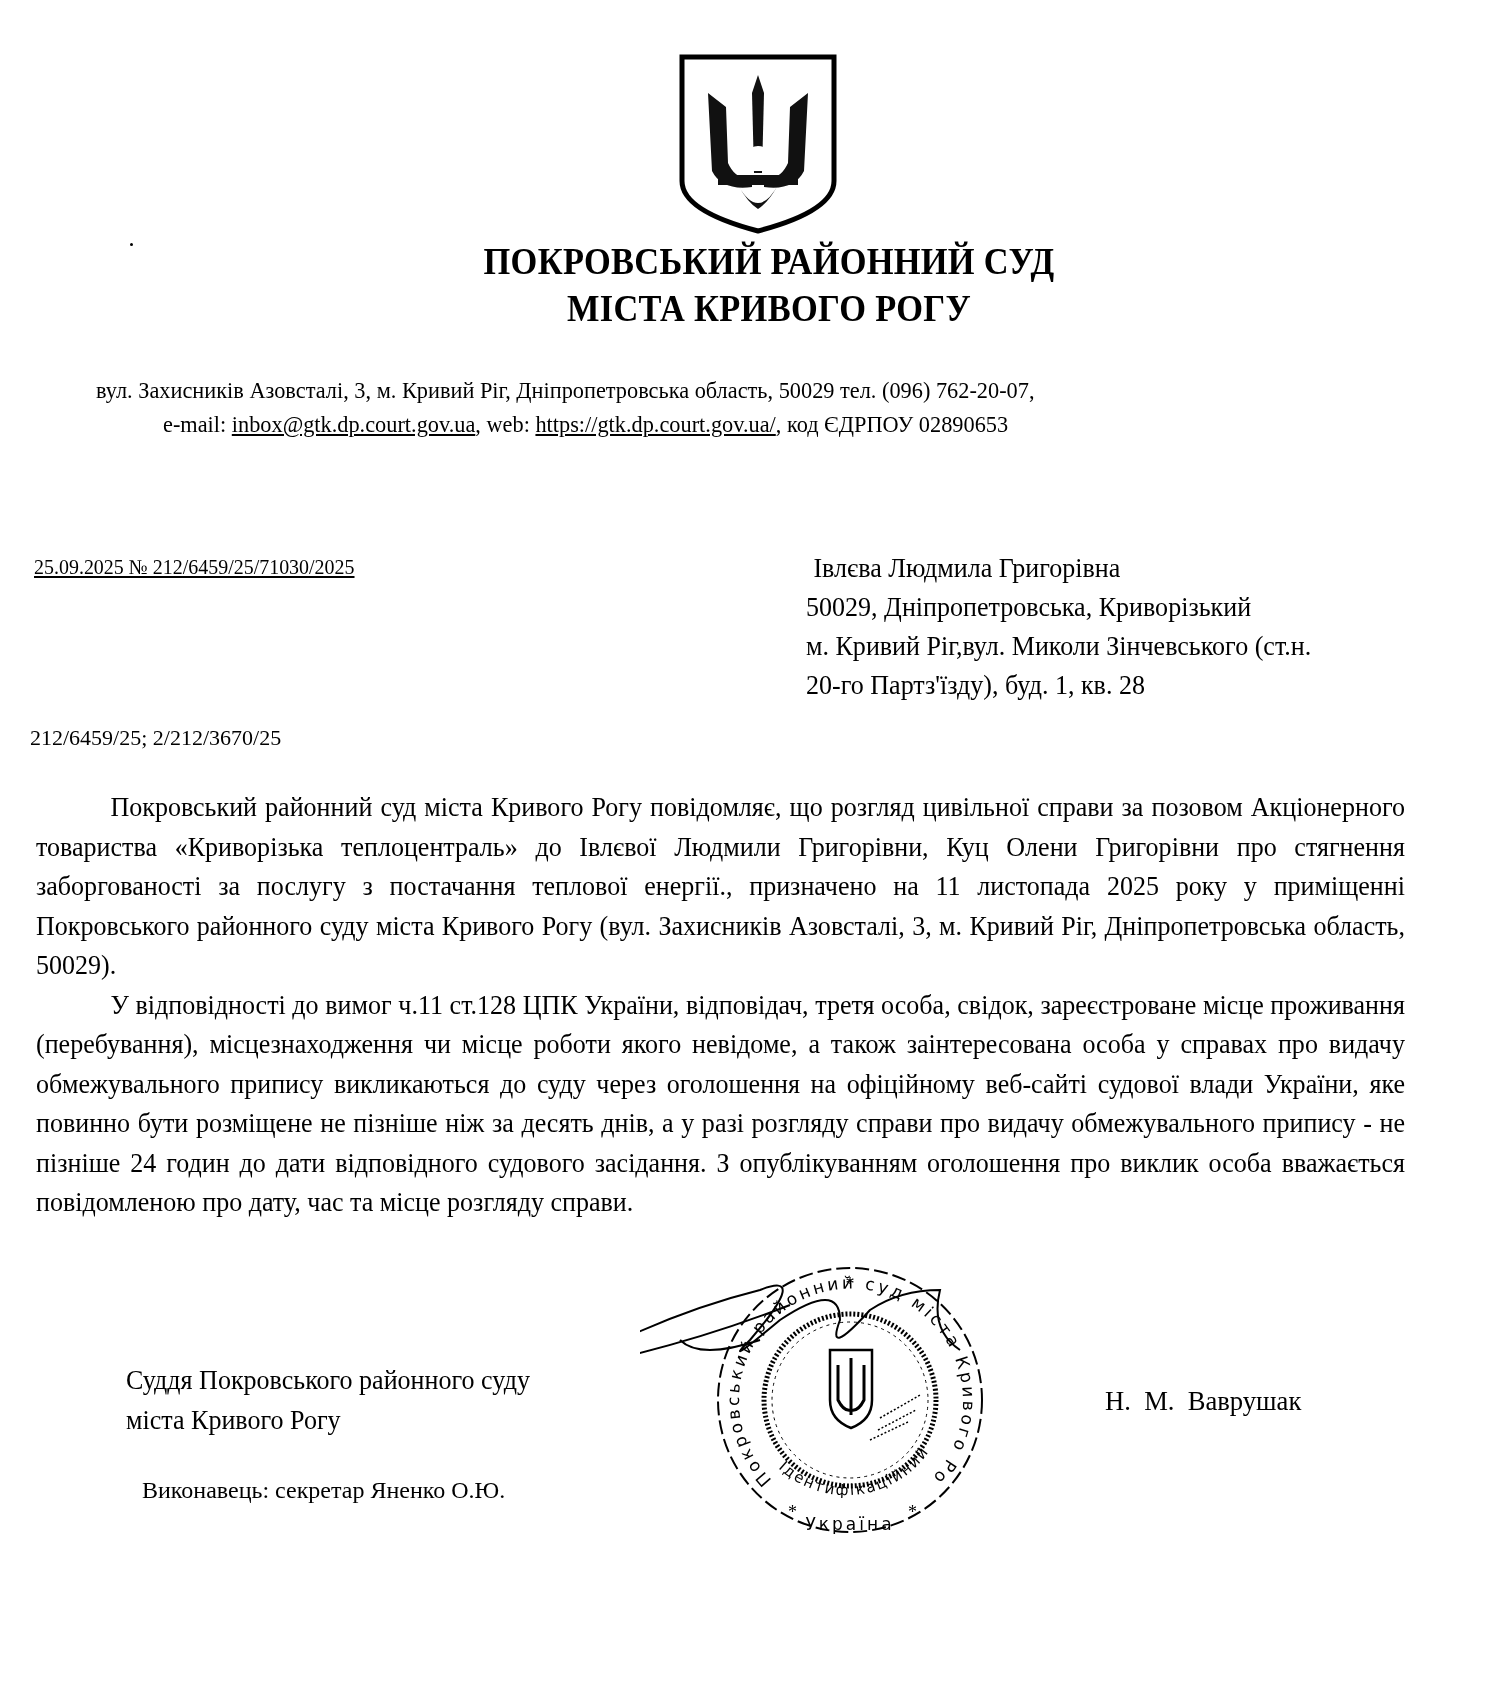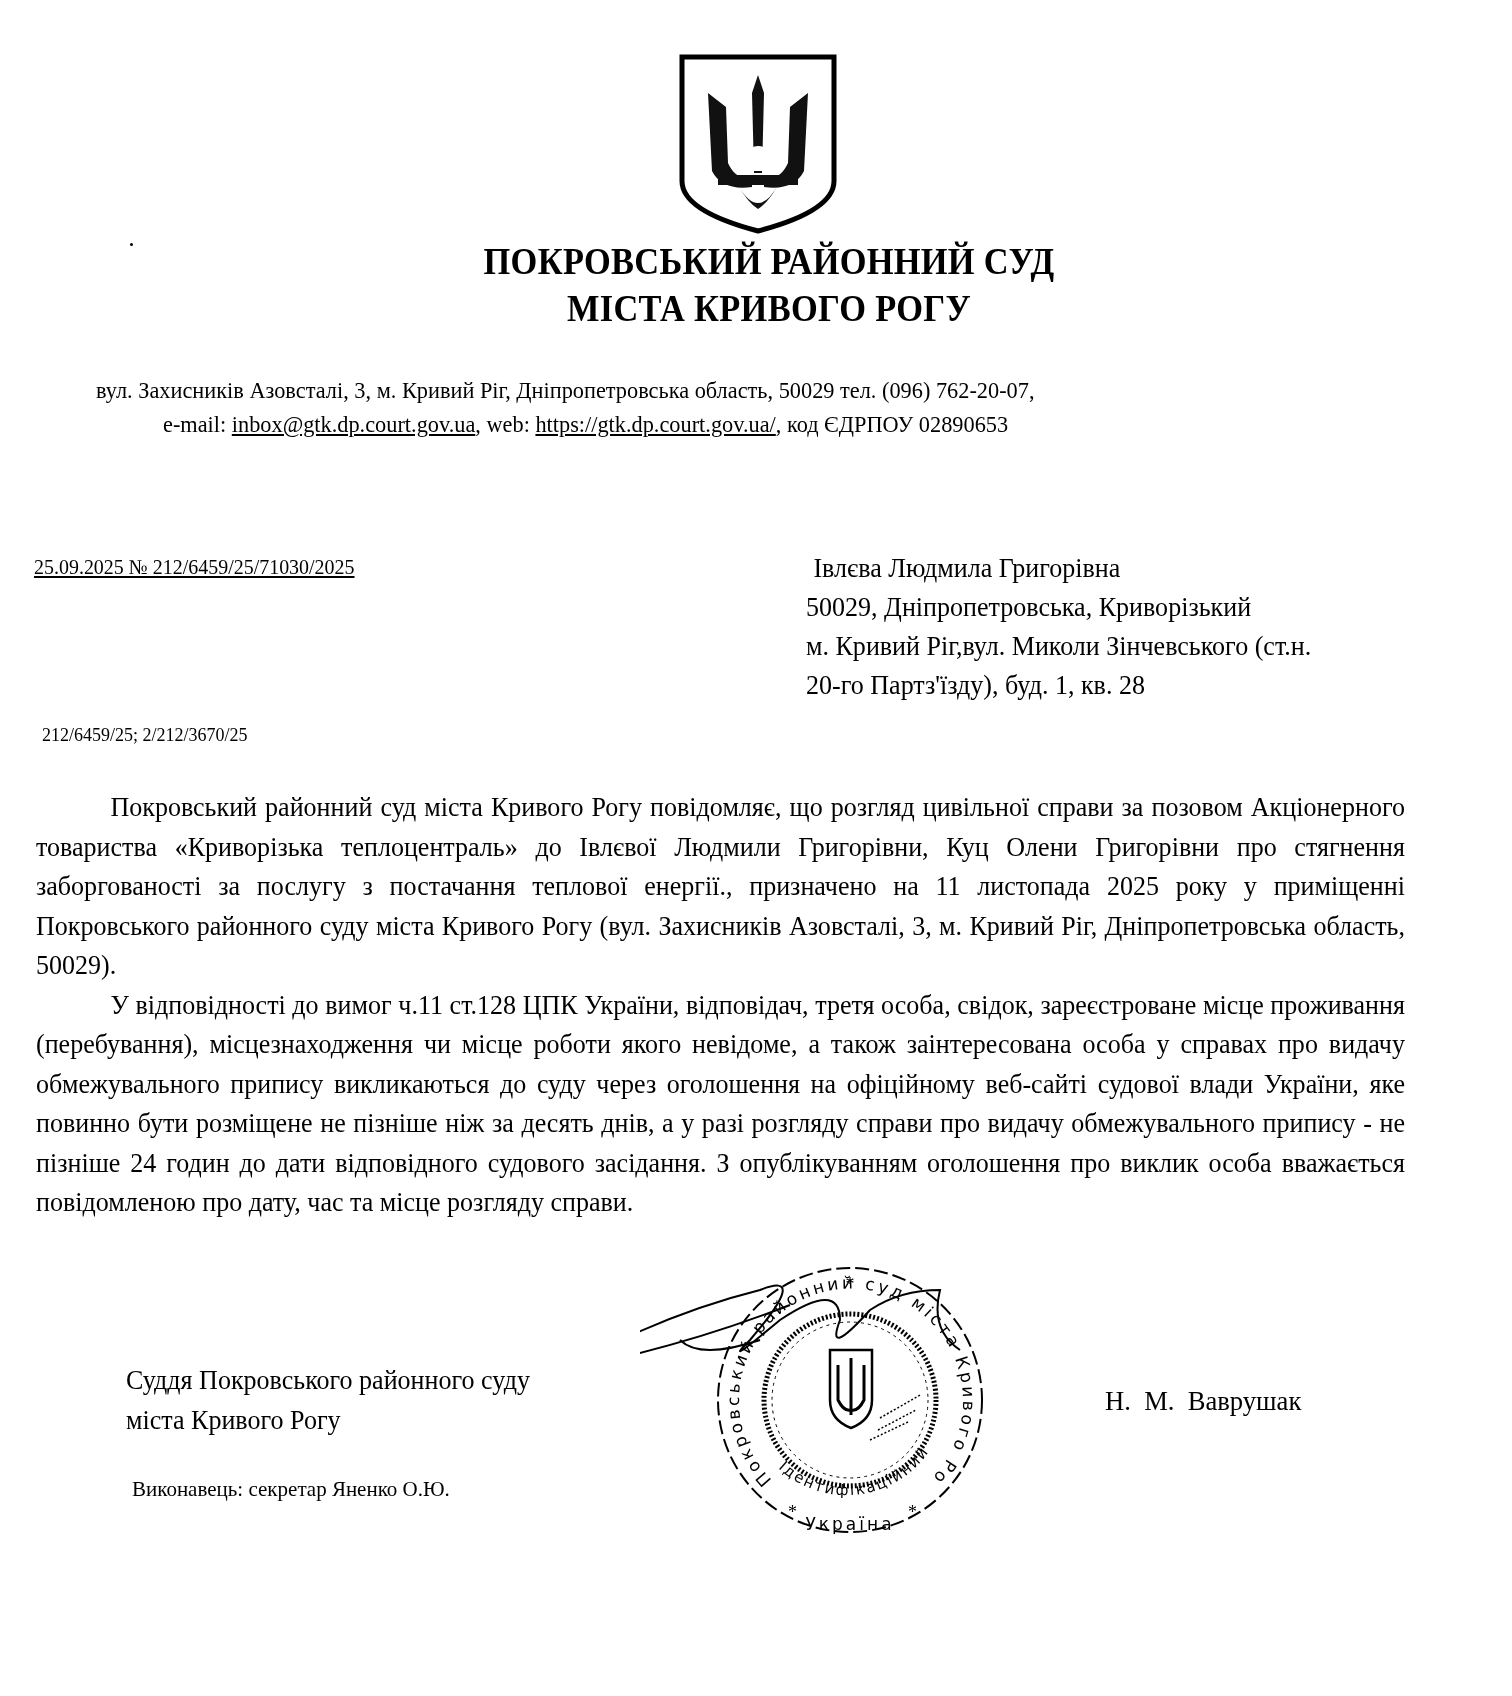--- a/index.html
+++ b/index.html
@@ -17,28 +17,28 @@
   .t1 { top: 240px; padding-left: 28px; box-sizing: border-box; }
   .t2 { top: 287px; padding-left: 28px; box-sizing: border-box; }
   .contact { font-size: 24px; white-space: nowrap; transform-origin: left top; transform: scaleX(0.93); }
   .c1 { left: 96px; top: 377px; }
   .c2 { left: 163px; top: 411px; }
   .u { text-decoration: underline; }
   .outnum { left: 34px; top: 555px; font-size: 21px; text-decoration: underline; white-space: nowrap; transform-origin:left top; transform: scaleX(0.95);}
   .recipient { left: 806px; top: 548px; font-size: 28px; line-height: 39px; white-space: nowrap; transform-origin: left top; transform: scaleX(0.93); }
   .recipient div { }
   .recipient .name { padding-left: 8px; }
-  .casenums { left: 42px; top: 725px; font-size: 18px; white-space: nowrap; }
+  .casenums { left: 30px; top: 725px; font-size: 22px; white-space: nowrap; }
   .body {
     left: 36px; top: 787px; width: 1472px; font-size: 28px; line-height: 39.5px;
     text-align: justify; transform-origin: left top; transform: scaleX(0.93);
   }
   .body p { margin: 0; text-indent: 80px; }
   .sig-left { left: 126px; top: 1360px; font-size: 28px; line-height: 40px; white-space: nowrap; transform-origin:left top; transform: scaleX(0.93); }
-  .executor { left: 132px; top: 1477px; font-size: 21px; white-space: nowrap; }
+  .executor { left: 142px; top: 1477px; font-size: 24px; white-space: nowrap; }
   .sig-right { left: 1105px; top: 1385px; font-size: 28px; white-space: pre; transform-origin:left top; transform: scaleX(0.95); }
   .stamp { left: 640px; top: 1250px; width: 380px; height: 300px; }
 </style>
 </head>
 <body>
 
 <svg class="abs coat" viewBox="0 0 160 182">
   <path d="M4 4 H156 V128 Q156 158 80 178 Q4 158 4 128 Z" fill="none" stroke="#000" stroke-width="5"></path>
   <path d="M80 22 L86 40 L84 120 L76 120 L74 40 Z" fill="#111"></path>
   <path d="M30 40 L48 54 L50 110 Q58 128 74 124 L74 134 Q44 138 34 118 Z" fill="#111"></path>

